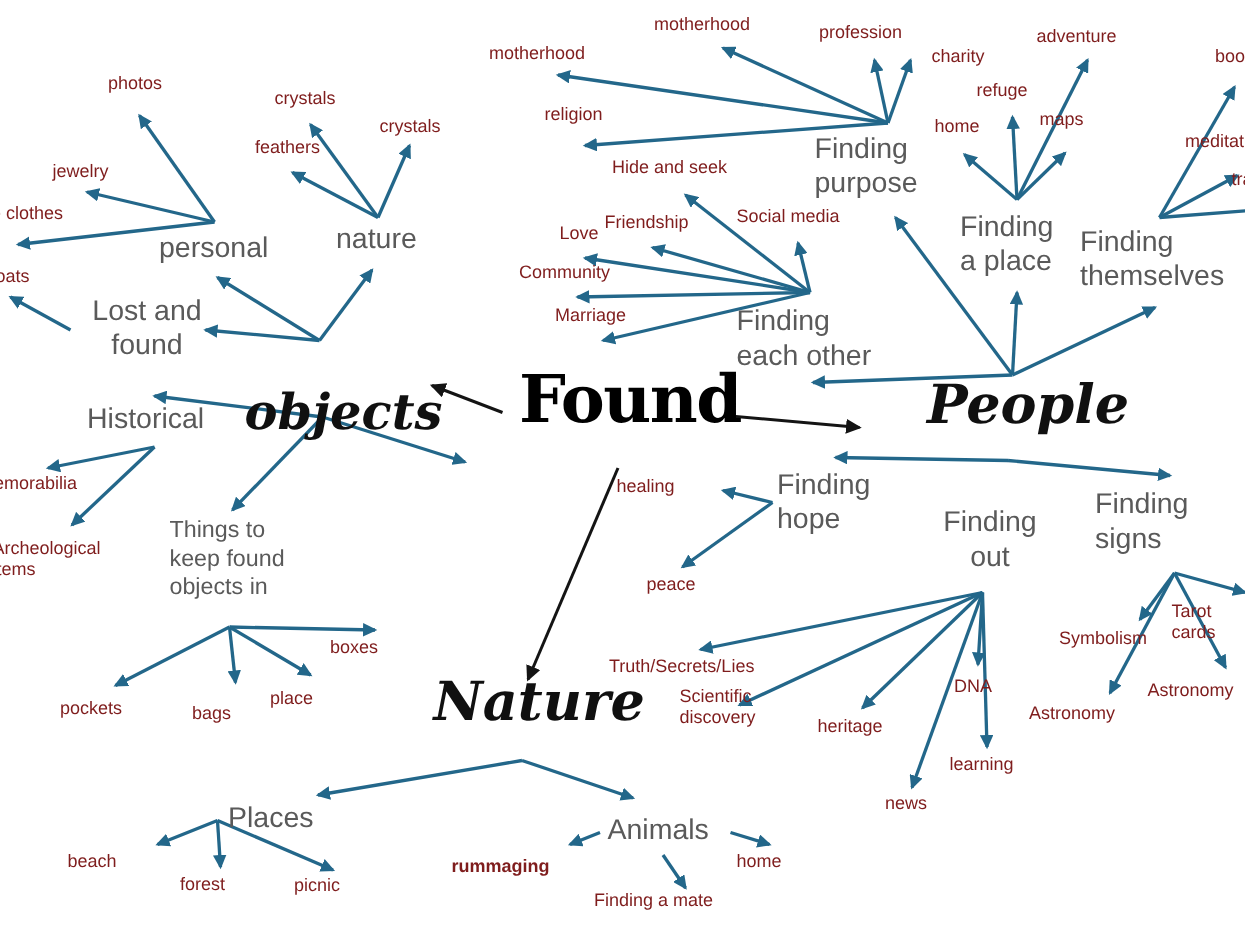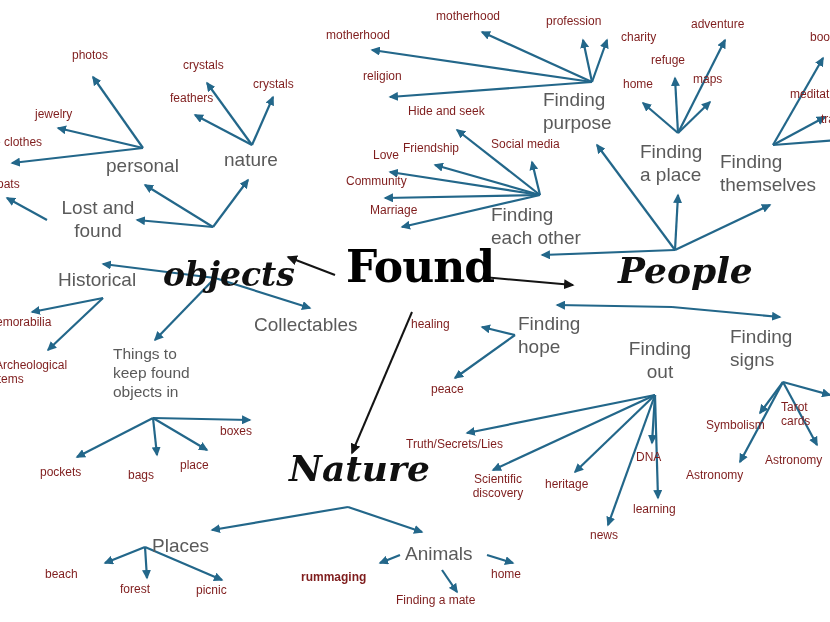--- a/index.html
+++ b/index.html
@@ -99,21 +99,20 @@
   </svg>
 <div class="node root" style="left: 346px; top: 245px; font-size: 44px;">Found</div>
     <div class="node script" style="left: 163px; top: 230px; font-size: 33px; margin-top: 28px;">objects</div>
     <div class="node script" style="left: 618px; top: 252px; font-size: 36px;">People</div>
     <div class="node script" style="left: 289px; top: 450px; font-size: 36px;">Nature</div>
     <div class="node cat" style="left: 106px; top: 155px;">personal</div>
     <div class="node cat" style="left: 224px; top: 149px;">nature</div>
     <div class="node cat" style="left: 60px; top: 197px; width: 76px; text-align: center;">Lost and
 found</div>
     <div class="node cat" style="left: 58px; top: 269px;">Historical</div>
-    <div class="node cat" style="left: 254px; top: 314px;">Collectables</div>
     <div class="node catsm" style="left: 113px; top: 345px;">Things to
 keep found
 objects in</div>
     <div class="node cat" style="left: 543px; top: 89px;">Finding
 purpose</div>
     <div class="node cat" style="left: 640px; top: 141px;">Finding
 a place</div>
     <div class="node cat" style="left: 720px; top: 151px;">Finding
 themselves</div>
     <div class="node cat" style="left: 491px; top: 204px;">Finding
@@ -154,21 +153,21 @@
     <div class="node leaf" style="left: 40px; top: 466px;">pockets</div>
     <div class="node leaf" style="left: 128px; top: 469px;">bags</div>
     <div class="node leaf" style="left: 180px; top: 459px;">place</div>
     <div class="node leaf" style="left: 45px; top: 568px;">beach</div>
     <div class="node leaf" style="left: 120px; top: 583px;">forest</div>
     <div class="node leaf" style="left: 196px; top: 584px;">picnic</div>
     <div class="node leaf" style="left: 301px; top: 571px; font-weight: bold;">rummaging</div>
     <div class="node leaf" style="left: 491px; top: 568px;">home</div>
     <div class="node leaf" style="left: 396px; top: 594px;">Finding a mate</div>
     <div class="node leaf" style="left: 406px; top: 438px;">Truth/Secrets/Lies</div>
-    <div class="node leaf" style="left: 453px; top: 473px; width: 90px; text-align: center;">Scientific
+    <div class="node leaf" style="left: 453px; top: 458px; width: 90px; ">Scientific
 discovery</div>
     <div class="node leaf" style="left: 545px; top: 478px;">heritage</div>
     <div class="node leaf" style="left: 636px; top: 451px;">DNA</div>
     <div class="node leaf" style="left: 590px; top: 529px;">news</div>
     <div class="node leaf" style="left: 633px; top: 503px;">learning</div>
     <div class="node leaf" style="left: 706px; top: 419px;">Symbolism</div>
     <div class="node leaf" style="left: 686px; top: 469px;">Astronomy</div>
     <div class="node leaf" style="left: 781px; top: 401px;">Tarot cards</div>
     <div class="node leaf" style="left: 765px; top: 454px;">Astronomy</div>
     <div class="node leaf" style="left: -14px; top: 316px;">memorabilia</div>

